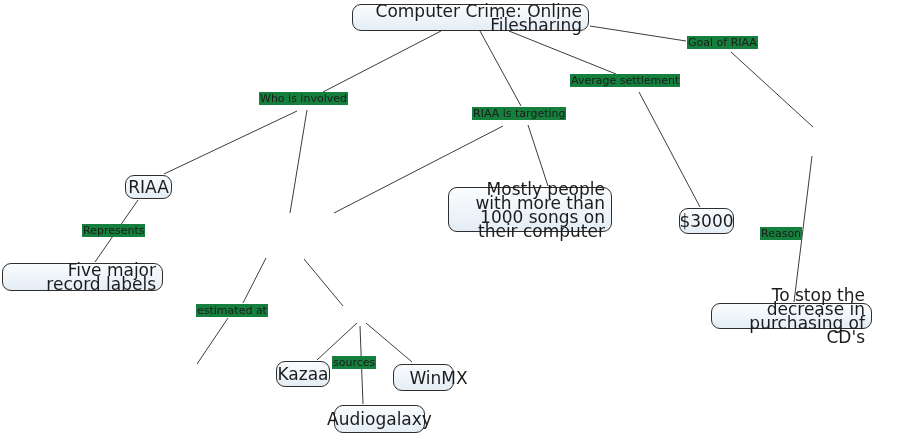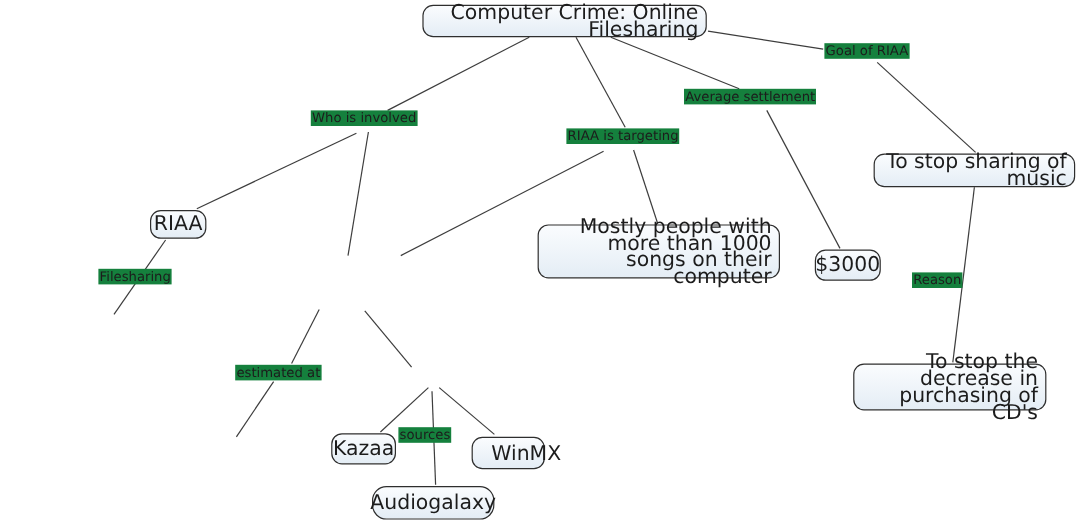--- a/index.html
+++ b/index.html
@@ -71,45 +71,45 @@
     <line x1="357" y1="323" x2="317" y2="360"></line>
     <line x1="360" y1="326" x2="363" y2="404"></line>
     <line x1="366" y1="323" x2="412" y2="362"></line>
   </svg>
 
   <div class="concept" style="left:352px; top:4px; width:237px; height:27px;">Computer Crime: Online Filesharing</div>
 
   <div class="concept" style="left:125px; top:175px; width:47px; height:24px;">RIAA</div>
 
 
-  <div class="concept" style="left:448px; top:187px; width:202px; height:45px;">Mostly people with more than 1000 songs on their computer</div>
+  <div class="concept" style="left:448px; top:187px; width:164px; height:45px;">Mostly people with more than 1000 songs on their computer</div>
 
   <div class="concept" style="left:679px; top:208px; width:55px; height:26px;">$3000</div>
 
-  <div class="concept" style="left:728px; top:128px; width:168px; height:28px;">To stop sharing of music</div>
 
+  <div class="concept" style="left:2px; top:263px; width:161px; height:28px;">Five major record labels</div>
 
 
   <div class="concept" style="left:276px; top:361px; width:54px; height:26px;">Kazaa</div>
 
-  <div class="concept" style="left:310px; top:405px; width:102px; height:28px;border-radius:12px;">Audiogalaxy</div>
+  <div class="concept" style="left:334px; top:405px; width:91px; height:28px;">Audiogalaxy</div>
 
   <div class="concept" style="left:393px; top:364px; width:61px; height:27px;padding-left:36px;">WinMX</div>
 
-  <div class="concept" style="left:711px; top:303px; width:161px; height:39px;">To stop the decrease in purchasing of CD's</div>
+  <div class="concept" style="left:711px; top:303px; width:161px; height:26px;">To stop the decrease in purchasing of CD's</div>
 
   <div class="link-label" style="left:259px; top:92px;">Who is involved</div>
 
   <div class="link-label" style="left:472px; top:107px;">RIAA is targeting</div>
 
   <div class="link-label" style="left:570px; top:74px;">Average settlement</div>
 
   <div class="link-label" style="left:687px; top:36px;">Goal of RIAA</div>
 
-  <div class="link-label" style="left:82px; top:224px;">Filesharing</div>
+  <div class="link-label" style="left:82px; top:224px;">Represents</div>
 
   <div class="link-label" style="left:196px; top:304px;">estimated at</div>
 
   <div class="link-label" style="left:332px; top:308px;margin-top:48px;">sources</div>
 
   <div class="link-label" style="left:760px; top:227px;">Reason</div>
 
 </div>
 
 </body></html>

